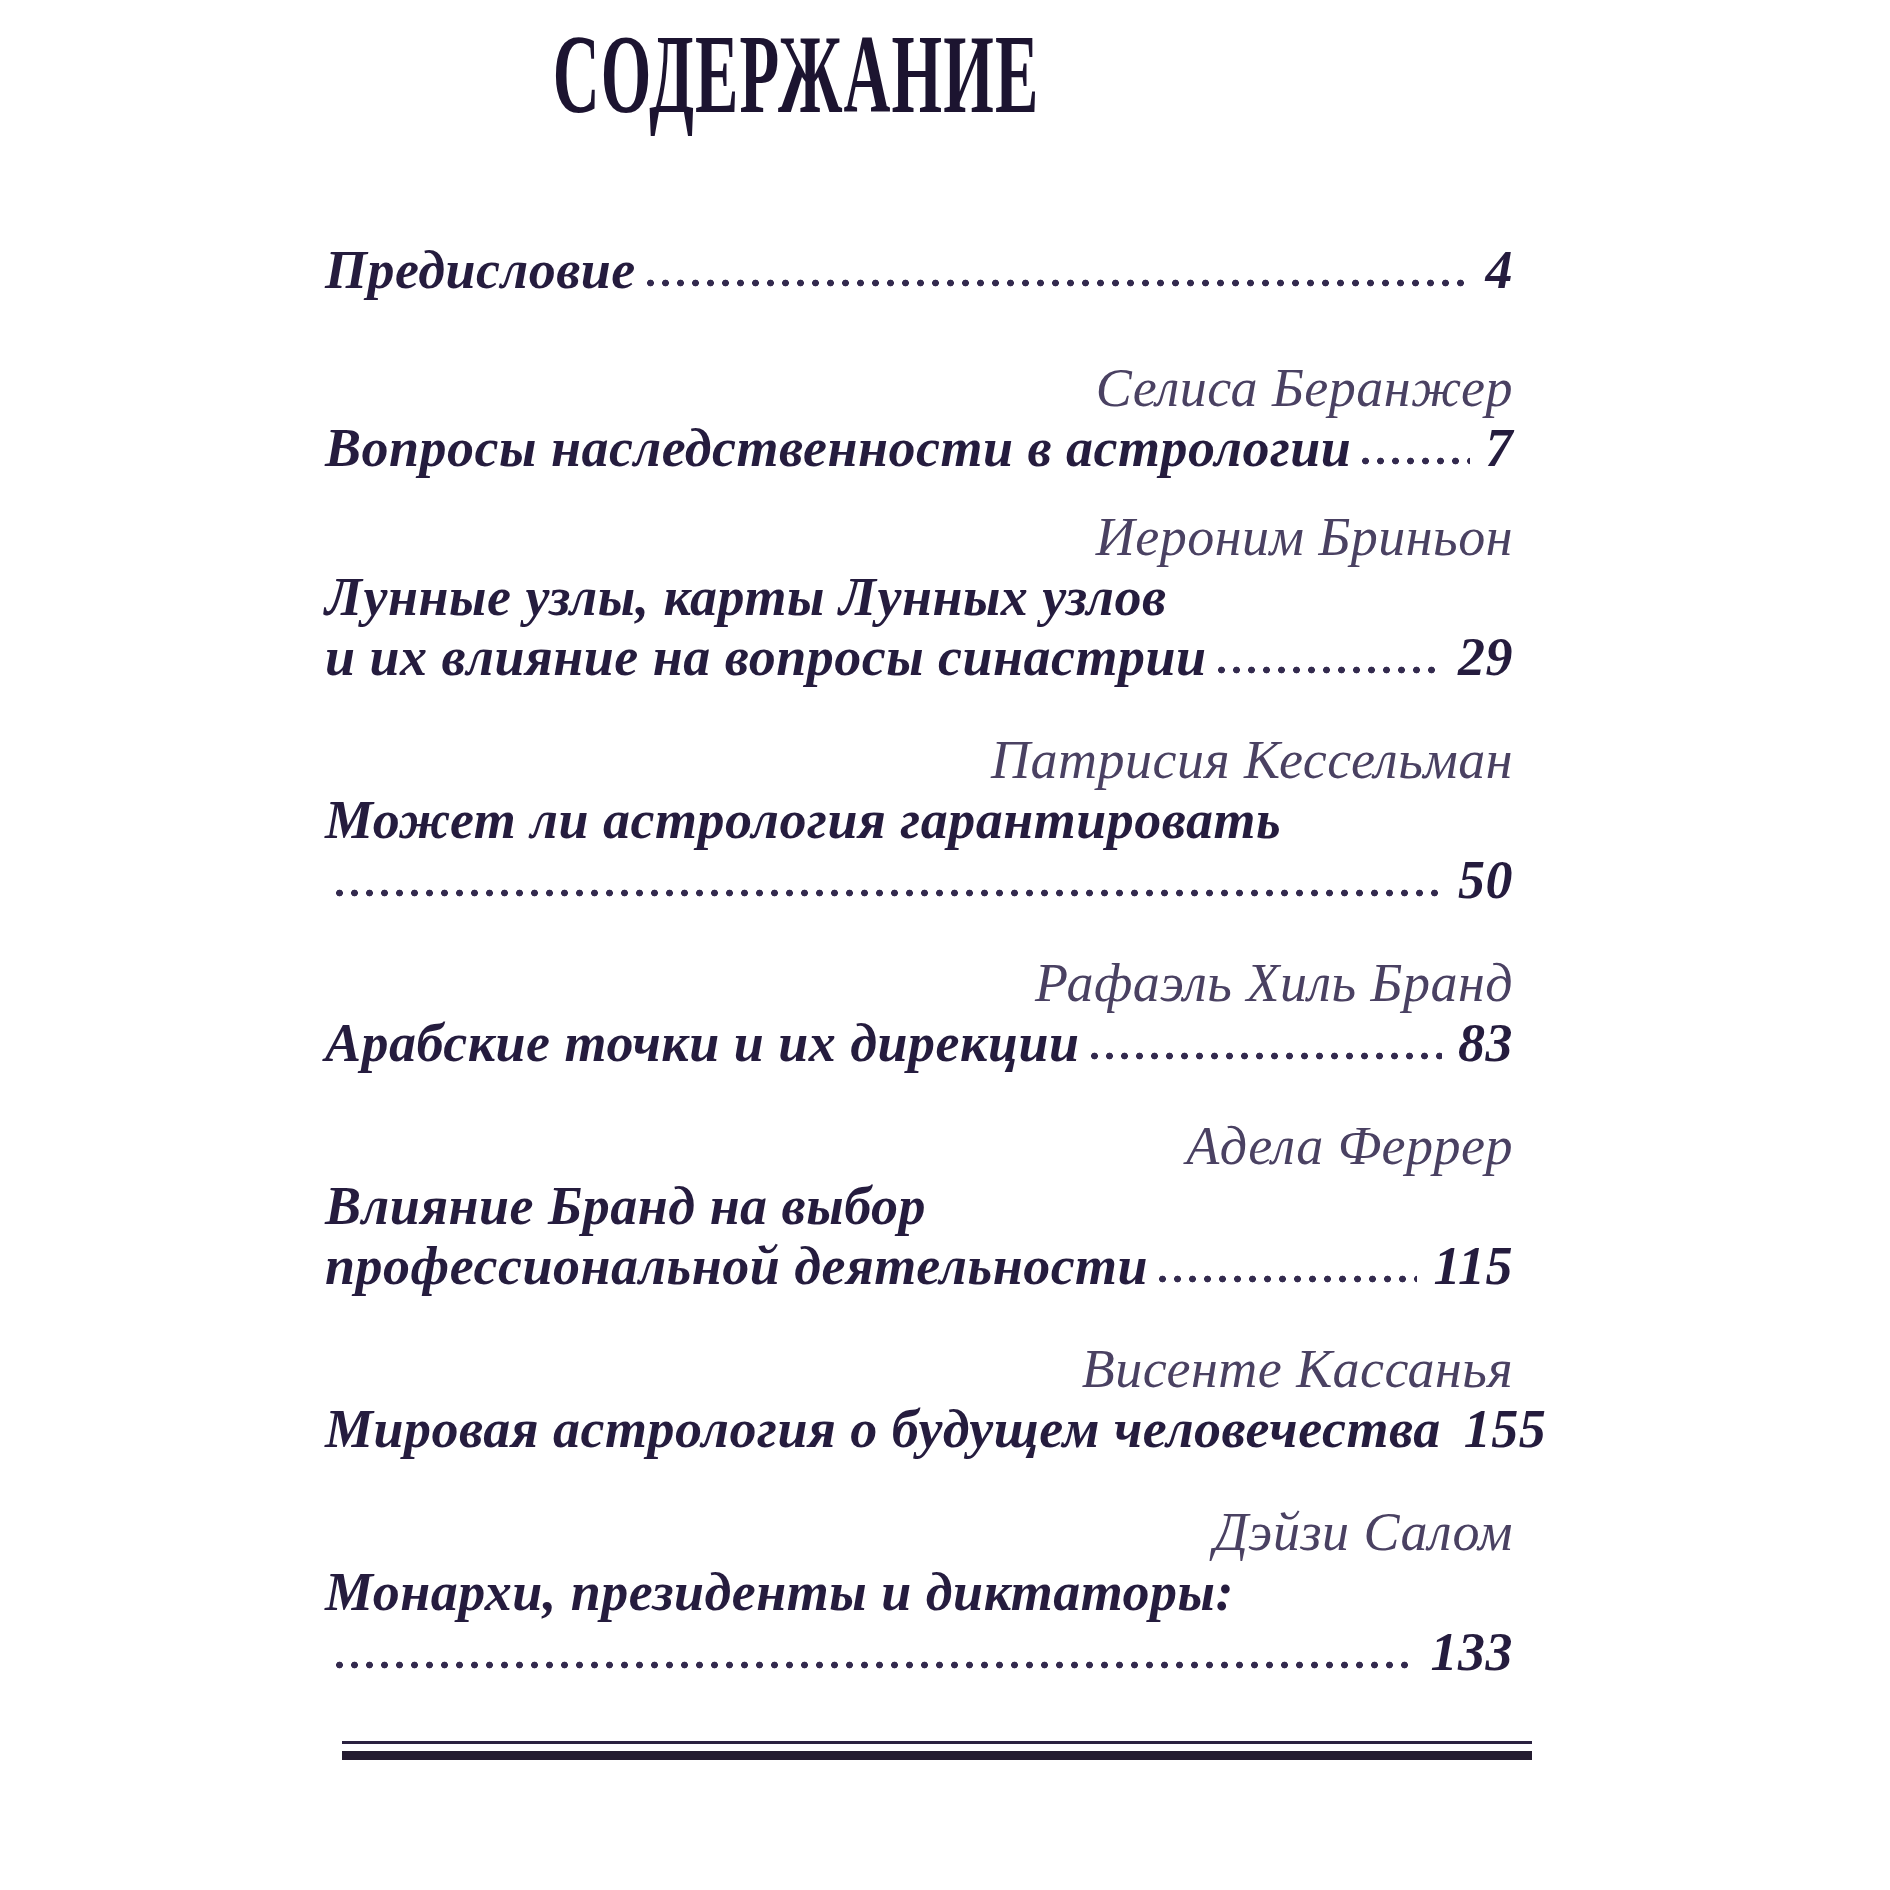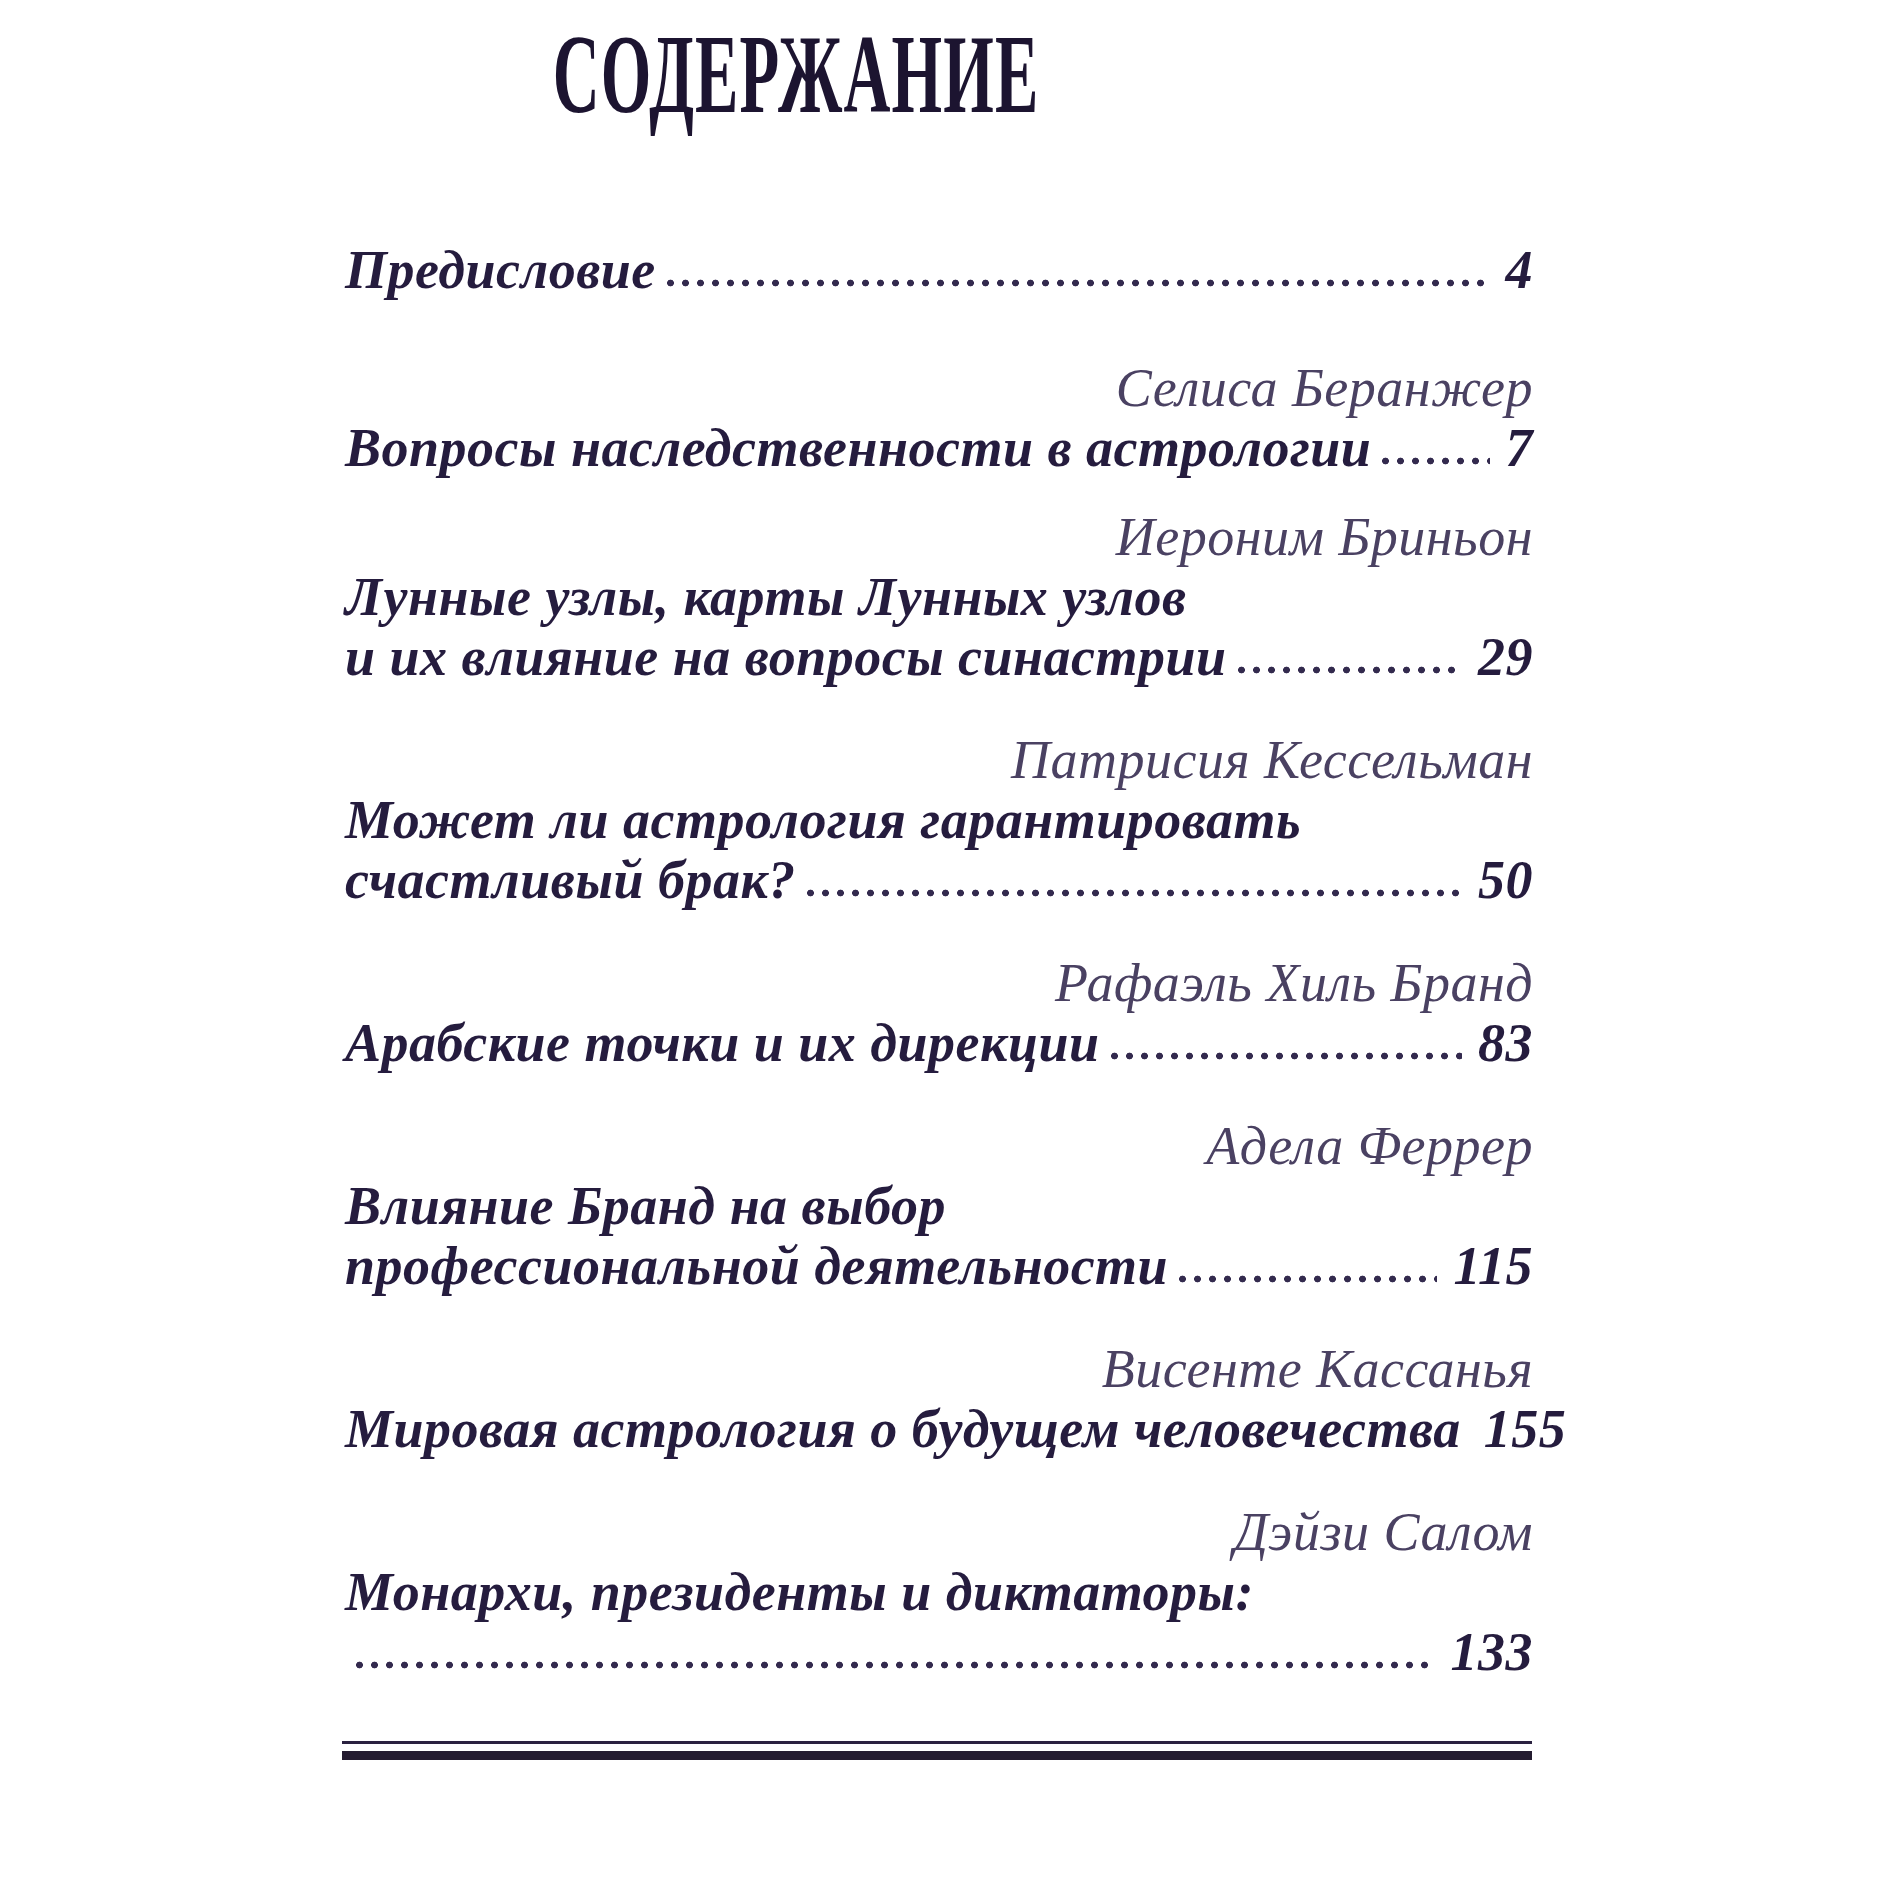--- a/index.html
+++ b/index.html
@@ -27,21 +27,21 @@
     font-size: 112px;
     line-height: 112px;
     letter-spacing: 2px;
     color: #1c1430;
     transform: scaleX(0.58);
     transform-origin: 50% 0;
     white-space: nowrap;
   }
   .toc {
     position: absolute;
-    left: 345px;
+    left: 325px;
     top: 140px;
     width: 1188px;
   }
   .entry {
     font-style: italic;
     font-size: 54px;
     line-height: 60px;
     letter-spacing: 0.5px;
   }
   .entry:nth-child(1) { margin-top: 100px; }
@@ -119,21 +119,20 @@
         <div class="leader-row">
           <span class="row-text">и их влияние на вопросы синастрии</span>
           <span class="leader"></span>
           <span class="page-num">29</span>
         </div>
       </div>
       <div class="entry">
         <div class="author">Патрисия Кессельман</div>
         <div class="title-line">Может ли астрология гарантировать</div>
         <div class="leader-row">
-          <span class="row-text">счастливый брак?</span>
           <span class="leader"></span>
           <span class="page-num">50</span>
         </div>
       </div>
       <div class="entry">
         <div class="author">Рафаэль Хиль Бранд</div>
         <div class="leader-row">
           <span class="row-text">Арабские точки и их дирекции</span>
           <span class="leader"></span>
           <span class="page-num">83</span>

